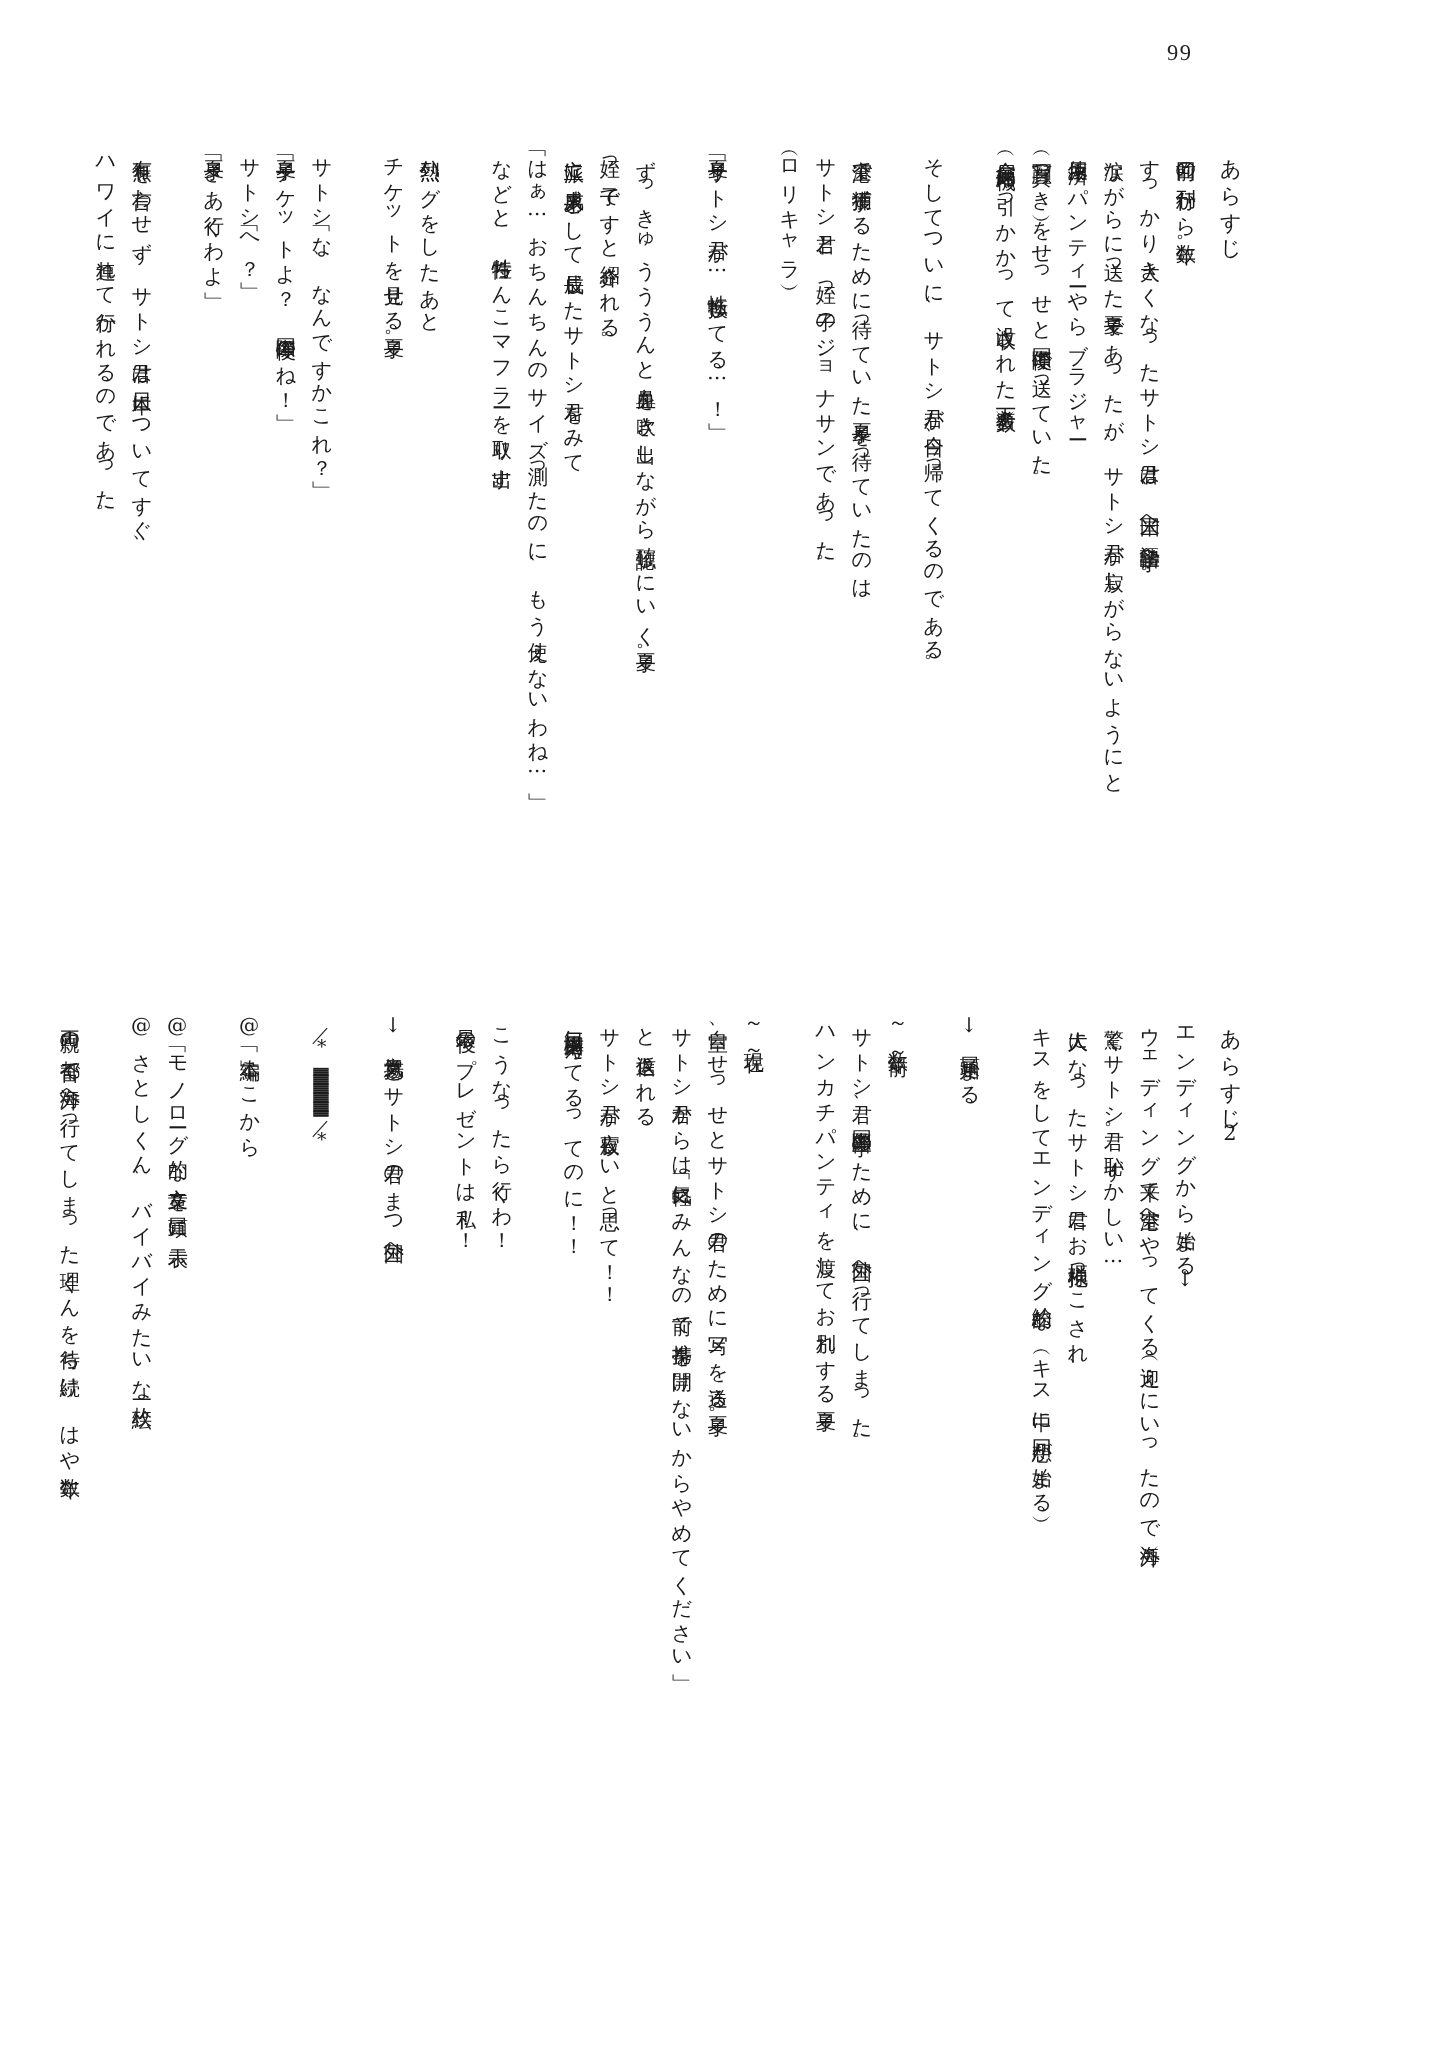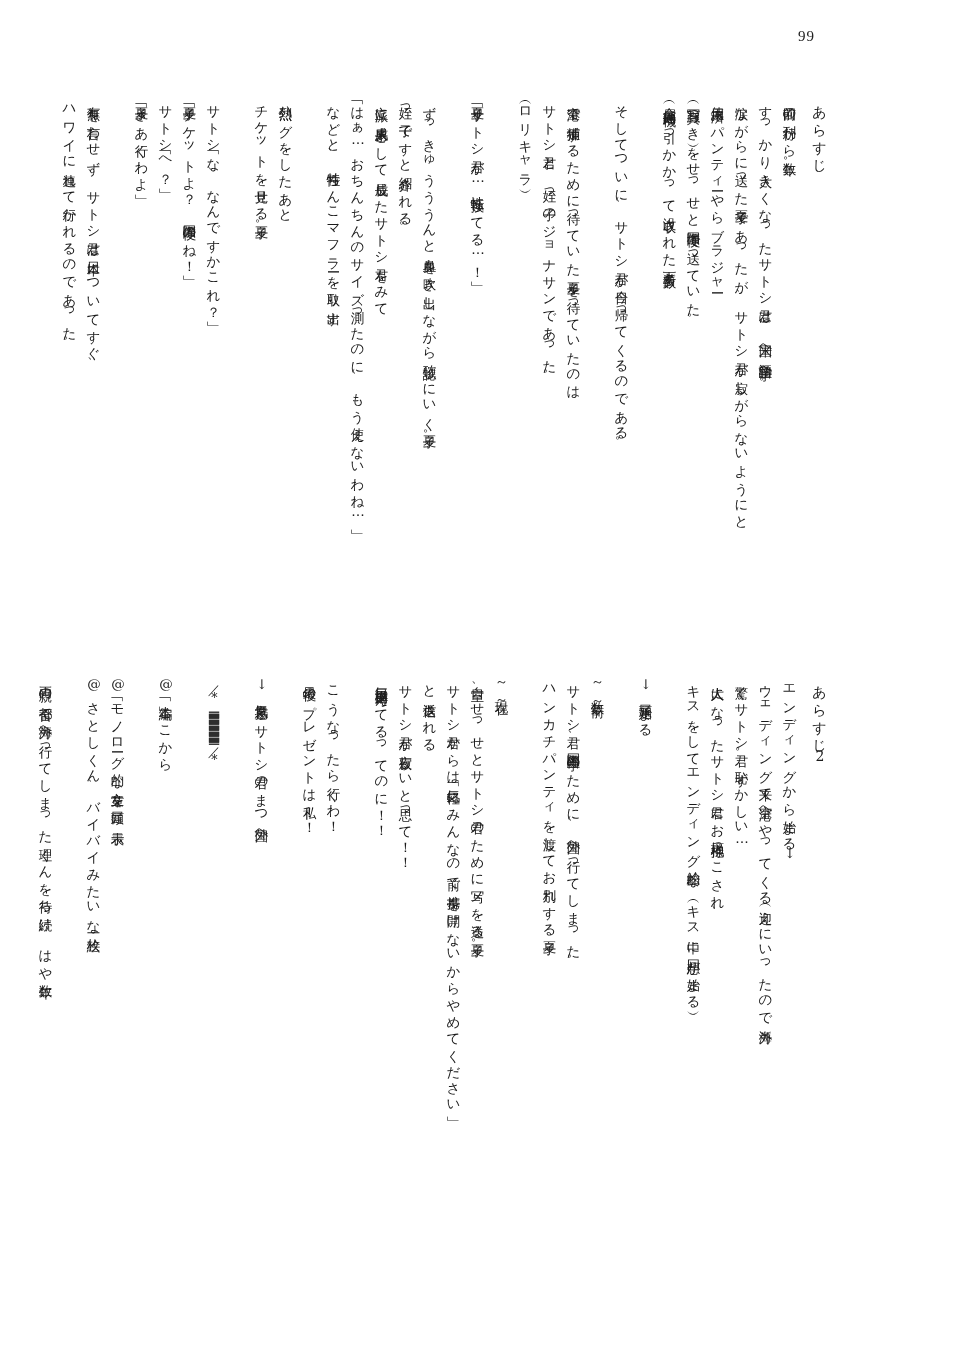--- a/index.html
+++ b/index.html
@@ -17,21 +17,21 @@
   }
   .page {
     position: relative;
     width: 967px;
     height: 1365px;
     box-sizing: border-box;
   }
   .page-number {
     position: absolute;
     top: 28px;
-    right: 152px;
+    right: 172px;
     font-size: 15px;
     letter-spacing: 1px;
     color: #222;
     font-family: "Liberation Serif", "DejaVu Serif", serif;
   }
 
   
   .vcol {
     position: absolute;
     writing-mode: vertical-rl;

